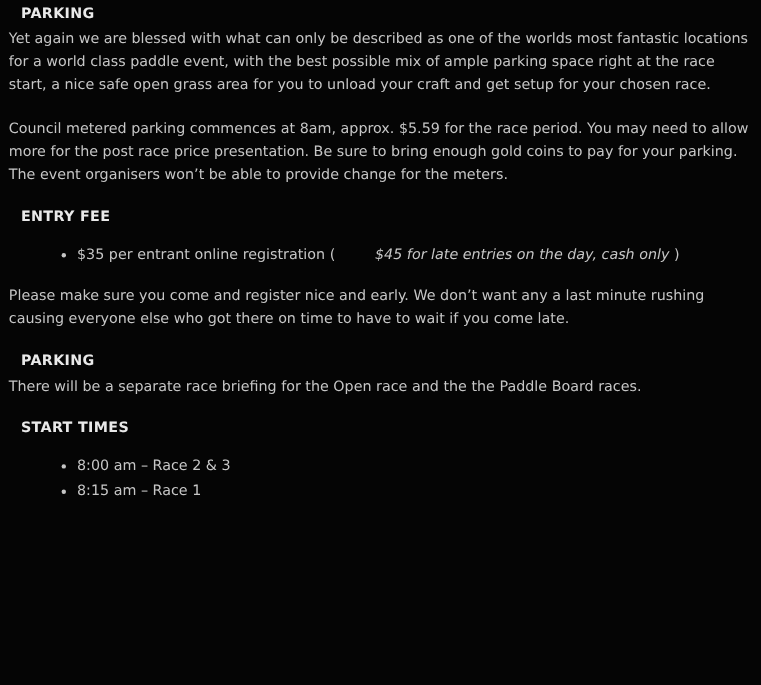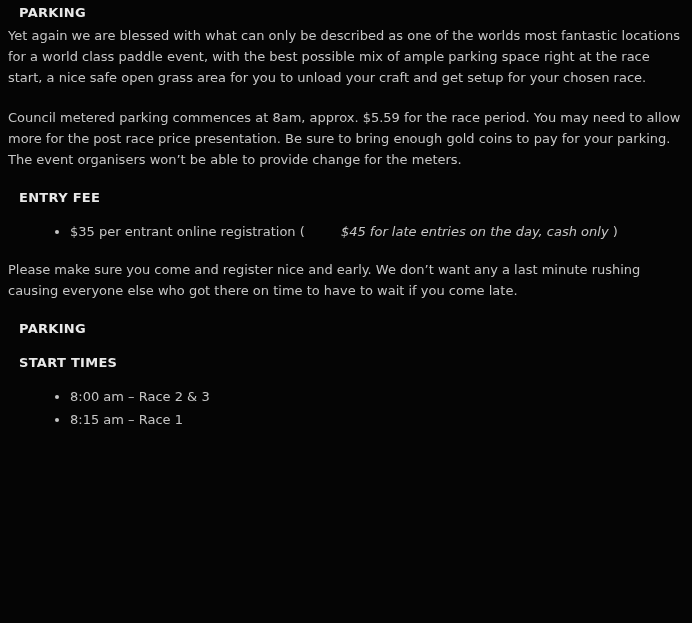--- a/index.html
+++ b/index.html
@@ -48,20 +48,21 @@
   <p>Council metered parking commences at 8am, approx. $5.59 for the race period. You may need to allow more for the post race price presentation. Be sure to bring enough gold coins to pay for your parking. The event organisers won’t be able to provide change for the meters.</p>
 
   <h2>ENTRY FEE</h2>
   <ul>
     <li><span>$35 per entrant online registration ( </span><em>$45 for late entries on the day, cash only</em><span> )</span></li>
   </ul>
 
   <p>Please make sure you come and register nice and early. We don’t want any a last minute rushing causing everyone else who got there on time to have to wait if you come late.</p>
 
   <h2>PARKING</h2>
+  <p>There will be a separate race briefing for the Open race and the the Paddle Board races.</p>
 
   <h2>START TIMES</h2>
   <ul>
     <li>8:00 am – Race 2 &amp; 3</li>
     <li>8:15 am – Race 1</li>
   </ul>
 
 </div>
 
 </body></html>

